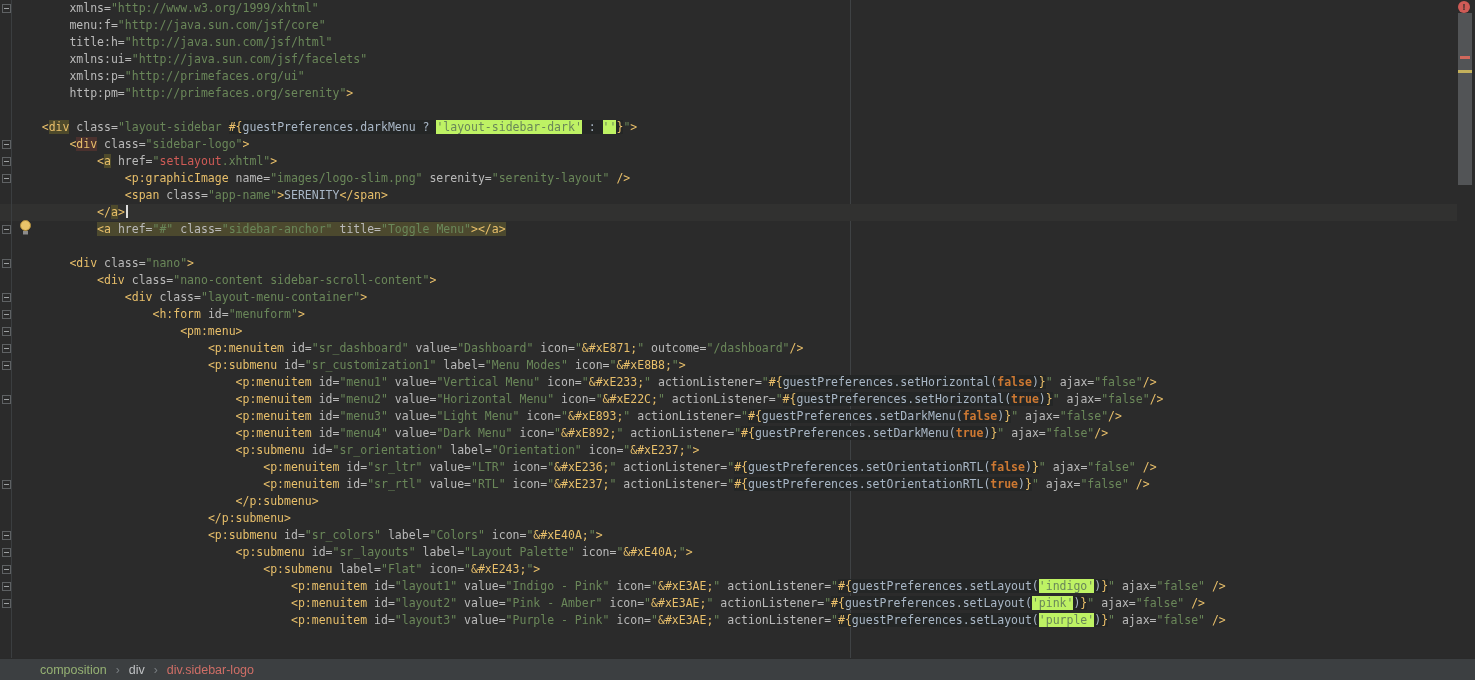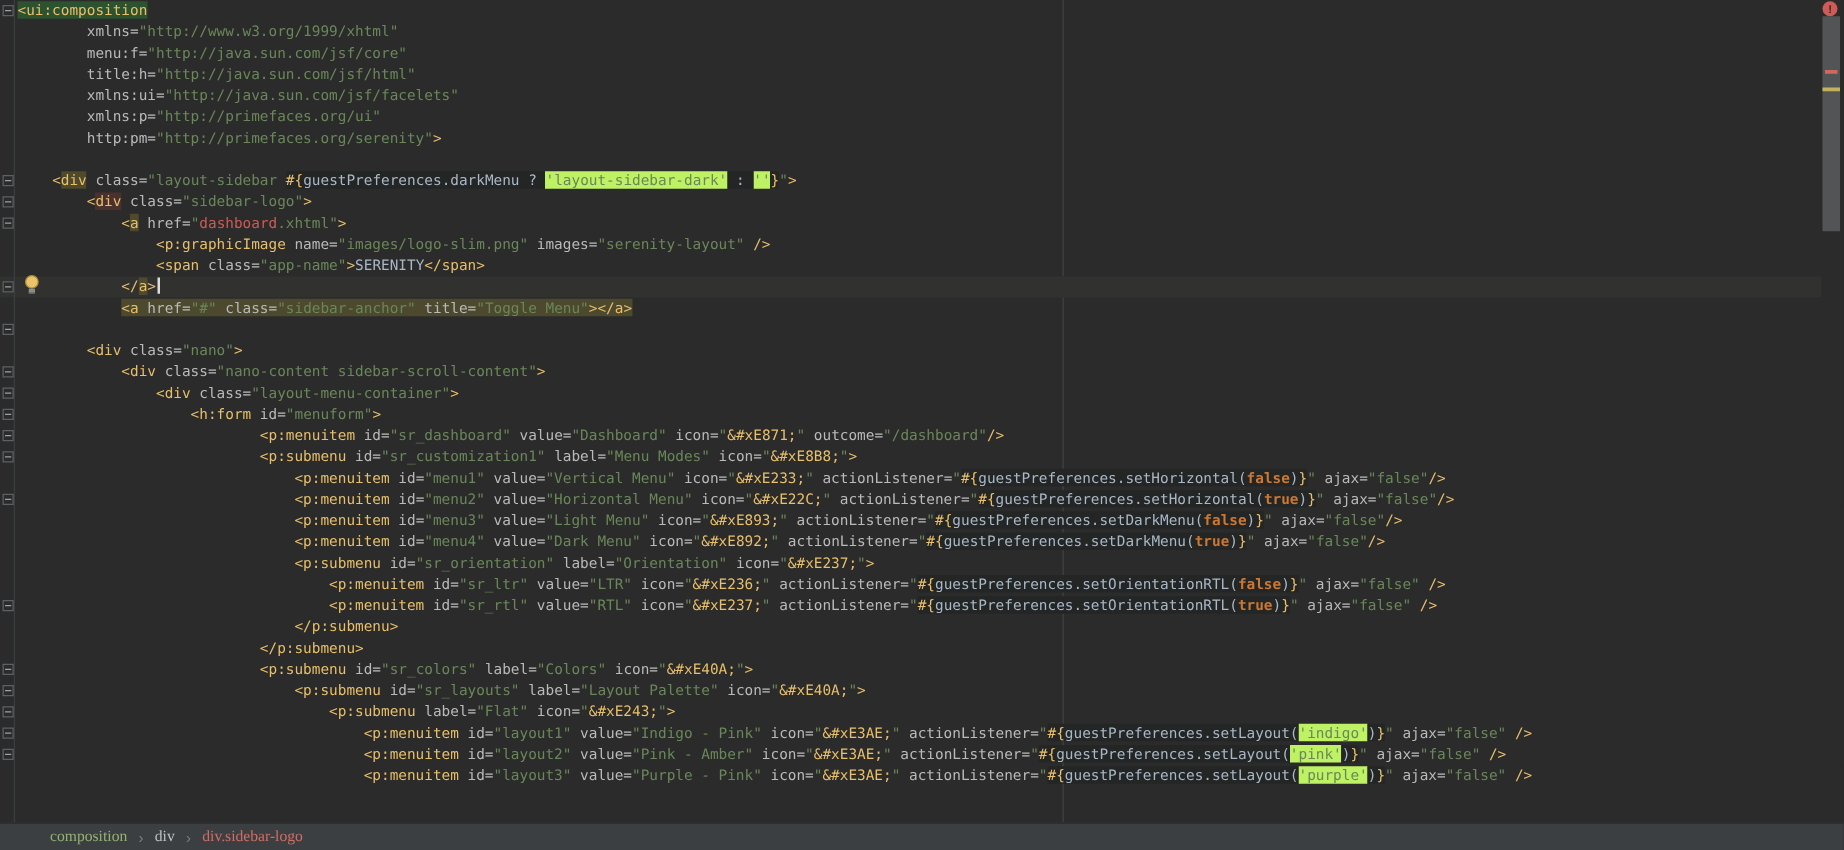--- a/index.html
+++ b/index.html
@@ -53,53 +53,53 @@
 
   
   #error-widget { position:absolute; right:5px; top:1px; width:12px; height:12px; border-radius:50%;
                   background:#cf5b56; color:#2b2b2b; font-family:"Liberation Sans",sans-serif;
                   font-size:9px; font-weight:bold; text-align:center; line-height:12px; }
 
   
   #statusbar { position:absolute; left:0; top:658px; width:1475px; height:22px; background:#3c3f41;
                border-top:1px solid #2a2a2a; display:flex; align-items:center; padding-left:40px;
                font-family:"Liberation Sans","DejaVu Sans",sans-serif; font-size:12.5px; }
-  .crumb { cursor:default;font-family:Liberation Serif, serif; }
+  .crumb { cursor:default; }
   .crumb-sep { color:#787d80; margin:0 9px; font-size:12px; }
   .c-root { color:#95b173; }
   .c-mid  { color:#bfc1c3; }
   .c-cur  { color:#cf6e66; }
 </style>
 </head>
 <body>
 
 <div id="ide">
   <div id="editor">
     <div id="ruler"></div>
     <div id="code">
-        <div class="code-line"><span class="t hl1">&lt;ui:composition</span></div>
         <div class="code-line">        <span class="a">xmlns=</span><span class="s">"http://www.w3.org/1999/xhtml"</span></div>
         <div class="code-line">        <span class="a">menu:f=</span><span class="s">"http://java.sun.com/jsf/core"</span></div>
         <div class="code-line">        <span class="a">title:h=</span><span class="s">"http://java.sun.com/jsf/html"</span></div>
         <div class="code-line">        <span class="a">xmlns:ui=</span><span class="s">"http://java.sun.com/jsf/facelets"</span></div>
         <div class="code-line">        <span class="a">xmlns:p=</span><span class="s">"http://primefaces.org/ui"</span></div>
         <div class="code-line">        <span class="a">http:pm=</span><span class="s">"http://primefaces.org/serenity"</span><span class="t">&gt;</span></div>
         <div class="code-line"></div>
         <div class="code-line">    <span class="t">&lt;</span><span class="t hlo">div</span><span class="a"> class=</span><span class="s">"layout-sidebar </span><span class="eb">#{</span><span class="et">guestPreferences.darkMenu</span><span class="et"> ? </span><span class="es">'layout-sidebar-dark'</span><span class="et"> : </span><span class="es">''</span><span class="eb">}</span><span class="s">"</span><span class="t">&gt;</span></div>
         <div class="code-line">        <span class="t">&lt;</span><span class="t hlr">div</span><span class="a"> class=</span><span class="s">"sidebar-logo"</span><span class="t">&gt;</span></div>
-        <div class="code-line">            <span class="t">&lt;</span><span class="t hlo">a</span><span class="a"> href=</span><span class="s">"</span><span class="er">dashboard</span><span class="s">.xhtml"</span><span class="t">&gt;</span></div>
-        <div class="code-line">                <span class="t">&lt;p:graphicImage</span><span class="a"> name=</span><span class="s">"images/logo-slim.png"</span><span class="a"> images=</span><span class="s">"serenity-layout"</span><span class="t"> /&gt;</span></div>
+        <div class="code-line">            <span class="t">&lt;</span><span class="t hlo">a</span><span class="a"> href=</span><span class="s">"</span><span class="er">setLayout</span><span class="s">.xhtml"</span><span class="t">&gt;</span></div>
+        <div class="code-line">                <span class="t">&lt;p:graphicImage</span><span class="a"> name=</span><span class="s">"images/logo-slim.png"</span><span class="a"> serenity=</span><span class="s">"serenity-layout"</span><span class="t"> /&gt;</span></div>
         <div class="code-line">                <span class="t">&lt;span</span><span class="a"> class=</span><span class="s">"app-name"</span><span class="t">&gt;</span><span class="p">SERENITY</span><span class="t">&lt;/span&gt;</span></div>
         <div class="code-line caret-row">            <span class="t">&lt;/</span><span class="t hlo">a</span><span class="t">&gt;</span><span class="cursor"></span></div>
         <div class="code-line">            <span class="sel-wrap"><span class="t">&lt;a</span><span class="a"> href=</span><span class="s">"#"</span><span class="a"> class=</span><span class="s">"sidebar-anchor"</span><span class="a"> title=</span><span class="s">"Toggle Menu"</span><span class="t">&gt;&lt;/a&gt;</span></span></div>
         <div class="code-line"></div>
         <div class="code-line">        <span class="t">&lt;div</span><span class="a"> class=</span><span class="s">"nano"</span><span class="t">&gt;</span></div>
         <div class="code-line">            <span class="t">&lt;div</span><span class="a"> class=</span><span class="s">"nano-content sidebar-scroll-content"</span><span class="t">&gt;</span></div>
         <div class="code-line">                <span class="t">&lt;div</span><span class="a"> class=</span><span class="s">"layout-menu-container"</span><span class="t">&gt;</span></div>
         <div class="code-line">                    <span class="t">&lt;h:form</span><span class="a"> id=</span><span class="s">"menuform"</span><span class="t">&gt;</span></div>
+        <div class="code-line">                        <span class="t">&lt;pm:menu&gt;</span></div>
         <div class="code-line">                            <span class="t">&lt;p:menuitem</span><span class="a"> id=</span><span class="s">"sr_dashboard"</span><span class="a"> value=</span><span class="s">"Dashboard"</span><span class="a"> icon=</span><span class="s">"</span><span class="e">&amp;#xE871;</span><span class="s">"</span><span class="a"> outcome=</span><span class="s">"/dashboard"</span><span class="t">/&gt;</span></div>
         <div class="code-line">                            <span class="t">&lt;p:submenu</span><span class="a"> id=</span><span class="s">"sr_customization1"</span><span class="a"> label=</span><span class="s">"Menu Modes"</span><span class="a"> icon=</span><span class="s">"</span><span class="e">&amp;#xE8B8;</span><span class="s">"</span><span class="t">&gt;</span></div>
         <div class="code-line">                                <span class="t">&lt;p:menuitem</span><span class="a"> id=</span><span class="s">"menu1"</span><span class="a"> value=</span><span class="s">"Vertical Menu"</span><span class="a"> icon=</span><span class="s">"</span><span class="e">&amp;#xE233;</span><span class="s">"</span><span class="a"> actionListener=</span><span class="s">"</span><span class="eb">#{</span><span class="et">guestPreferences.setHorizontal(</span><span class="ek">false</span><span class="et">)</span><span class="eb">}</span><span class="s">"</span><span class="a"> ajax=</span><span class="s">"false"</span><span class="t">/&gt;</span></div>
         <div class="code-line">                                <span class="t">&lt;p:menuitem</span><span class="a"> id=</span><span class="s">"menu2"</span><span class="a"> value=</span><span class="s">"Horizontal Menu"</span><span class="a"> icon=</span><span class="s">"</span><span class="e">&amp;#xE22C;</span><span class="s">"</span><span class="a"> actionListener=</span><span class="s">"</span><span class="eb">#{</span><span class="et">guestPreferences.setHorizontal(</span><span class="ek">true</span><span class="et">)</span><span class="eb">}</span><span class="s">"</span><span class="a"> ajax=</span><span class="s">"false"</span><span class="t">/&gt;</span></div>
         <div class="code-line">                                <span class="t">&lt;p:menuitem</span><span class="a"> id=</span><span class="s">"menu3"</span><span class="a"> value=</span><span class="s">"Light Menu"</span><span class="a"> icon=</span><span class="s">"</span><span class="e">&amp;#xE893;</span><span class="s">"</span><span class="a"> actionListener=</span><span class="s">"</span><span class="eb">#{</span><span class="et">guestPreferences.setDarkMenu(</span><span class="ek">false</span><span class="et">)</span><span class="eb">}</span><span class="s">"</span><span class="a"> ajax=</span><span class="s">"false"</span><span class="t">/&gt;</span></div>
         <div class="code-line">                                <span class="t">&lt;p:menuitem</span><span class="a"> id=</span><span class="s">"menu4"</span><span class="a"> value=</span><span class="s">"Dark Menu"</span><span class="a"> icon=</span><span class="s">"</span><span class="e">&amp;#xE892;</span><span class="s">"</span><span class="a"> actionListener=</span><span class="s">"</span><span class="eb">#{</span><span class="et">guestPreferences.setDarkMenu(</span><span class="ek">true</span><span class="et">)</span><span class="eb">}</span><span class="s">"</span><span class="a"> ajax=</span><span class="s">"false"</span><span class="t">/&gt;</span></div>
         <div class="code-line">                                <span class="t">&lt;p:submenu</span><span class="a"> id=</span><span class="s">"sr_orientation"</span><span class="a"> label=</span><span class="s">"Orientation"</span><span class="a"> icon=</span><span class="s">"</span><span class="e">&amp;#xE237;</span><span class="s">"</span><span class="t">&gt;</span></div>
         <div class="code-line">                                    <span class="t">&lt;p:menuitem</span><span class="a"> id=</span><span class="s">"sr_ltr"</span><span class="a"> value=</span><span class="s">"LTR"</span><span class="a"> icon=</span><span class="s">"</span><span class="e">&amp;#xE236;</span><span class="s">"</span><span class="a"> actionListener=</span><span class="s">"</span><span class="eb">#{</span><span class="et">guestPreferences.setOrientationRTL(</span><span class="ek">false</span><span class="et">)</span><span class="eb">}</span><span class="s">"</span><span class="a"> ajax=</span><span class="s">"false"</span><span class="t"> /&gt;</span></div>
         <div class="code-line">                                    <span class="t">&lt;p:menuitem</span><span class="a"> id=</span><span class="s">"sr_rtl"</span><span class="a"> value=</span><span class="s">"RTL"</span><span class="a"> icon=</span><span class="s">"</span><span class="e">&amp;#xE237;</span><span class="s">"</span><span class="a"> actionListener=</span><span class="s">"</span><span class="eb">#{</span><span class="et">guestPreferences.setOrientationRTL(</span><span class="ek">true</span><span class="et">)</span><span class="eb">}</span><span class="s">"</span><span class="a"> ajax=</span><span class="s">"false"</span><span class="t"> /&gt;</span></div>
         <div class="code-line">                                <span class="t">&lt;/p:submenu&gt;</span></div>

